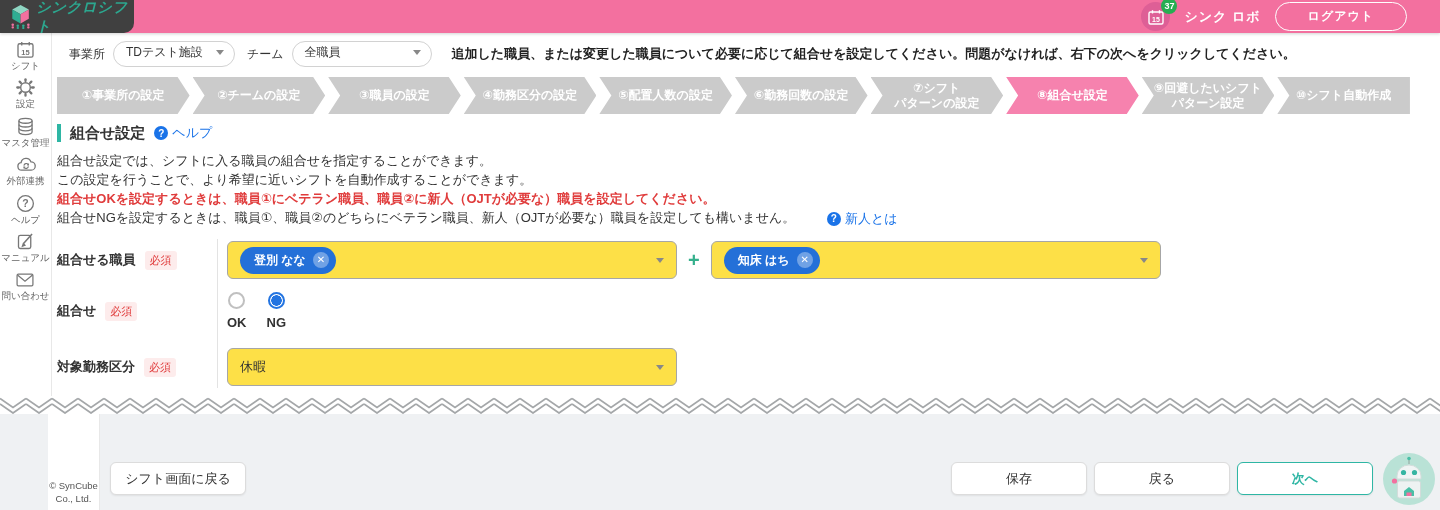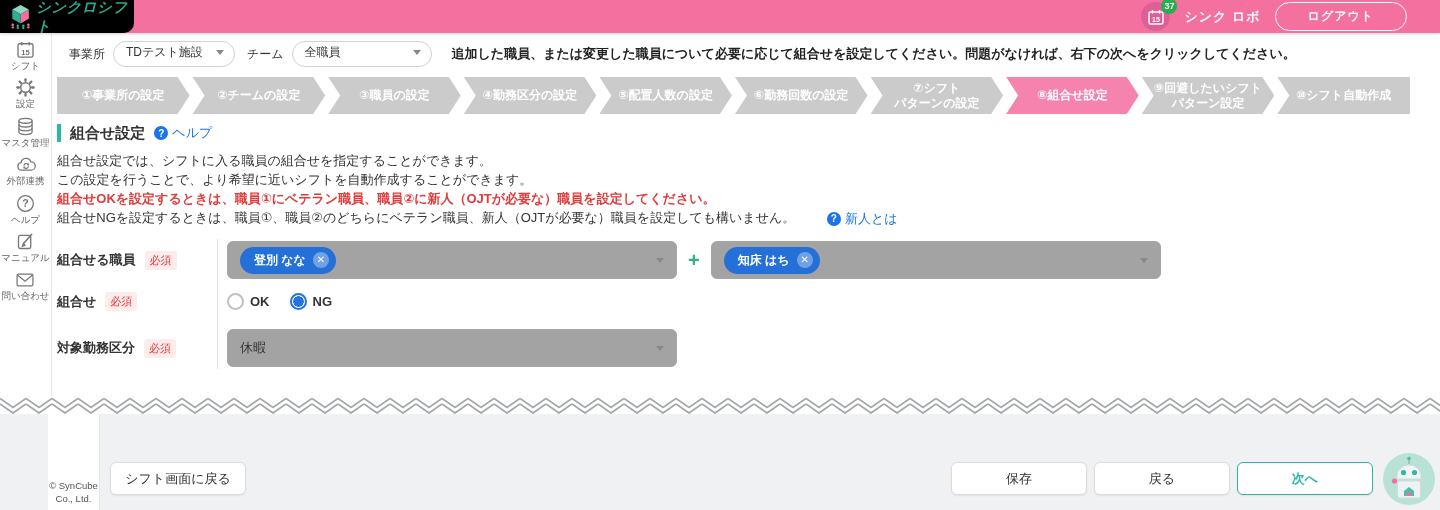--- a/index.html
+++ b/index.html
@@ -2,21 +2,21 @@
 <html><head>
 <meta charset="utf-8">
 <style>
   * { margin:0; padding:0; box-sizing:border-box; }
   html,body { width:1440px; height:510px; overflow:hidden; background:#fff;
               font-family:"Liberation Sans","DejaVu Sans",sans-serif; }
 
   
   .header { height:33px; background:#f3709f; display:flex; align-items:center;
             position:relative; z-index:5; box-shadow:0 1px 3px rgba(0,0,0,.18); }
-  .logo-box { width:134px; height:33px; background:#000000; border-radius:0 0 10px 0;
+  .logo-box { width:134px; height:33px; background:#404040; border-radius:0 0 10px 0;
               display:flex; align-items:center; gap:5px; padding-left:10px; cursor:pointer; }
   .logo-text { color:#2ca78f; font-weight:bold; font-style:italic; font-size:14.5px; letter-spacing:.4px; }
   .header-right { margin-left:auto; display:flex; align-items:center; gap:14px; padding-right:33px; }
   .avatar { width:29px; height:29px; border-radius:50%; background:#de5f96; position:relative;
             display:flex; align-items:center; justify-content:center; cursor:pointer; }
   .avatar-badge { position:absolute; top:-4px; right:-7px; background:#27ae52; color:#fff;
                   font-size:9px; font-weight:bold; width:16px; height:16px; border-radius:50%;
                   display:flex; align-items:center; justify-content:center; }
   .user-name { color:#fff; font-weight:bold; font-size:13px; letter-spacing:1px; }
   .logout-btn { background:transparent; border:1.5px solid #fff; border-radius:16px; color:#fff;
@@ -66,32 +66,32 @@
   .newbie-link { margin-left:28px; }
 
   .form { position:relative; margin-top:13px; }
   .form::before { content:''; position:absolute; left:160px; top:-2px; bottom:-2px; width:1px; background:#e3e3e3; }
   .form-row { display:flex; align-items:center; margin-bottom:13px; }
   .label-cell { width:163px; display:flex; align-items:center; gap:9px; flex:none; }
   .form-label { font-size:13px; font-weight:bold; color:#333; }
   .required { font-size:11px; color:#e03c3c; background:#fdecec; padding:2px 5px; border-radius:3px; }
   .controls-cell { display:flex; align-items:center; margin-left:7px; }
 
-  .select-box { width:450px; height:38px; background:#a3a3a3; border:1px solid #a6a6a6; border-radius:6px;
+  .select-box { width:450px; height:38px; background:#fde047; border:1px solid #a6a6a6; border-radius:6px;
                 display:flex; align-items:center; justify-content:space-between; padding:17px 12px;
                 cursor:pointer; font-size:13px; color:#333; }
   .chip { display:inline-flex; align-items:center; gap:7px; background:#2470d8; color:#fff;
           border-radius:15px; padding:5px 7px 5px 14px; font-size:12px; font-weight:bold; }
   .chip-x { width:16px; height:16px; border-radius:50%; background:rgba(255,255,255,.35); color:#fff;
             font-size:10px; font-weight:bold; display:flex; align-items:center; justify-content:center;
             cursor:pointer; line-height:1; }
   .plus { color:#35b08c; font-size:20px; font-weight:bold; margin:0 11px; }
 
   .radio-row { display:flex; align-items:center; gap:20px; }
-  .radio-opt { display:flex; align-items:center; gap:6px; cursor:pointer; }
+  .radio-opt { display:flex; align-items:center; gap:6px; cursor:pointer;flex-direction:column; }
   .radio { width:17px; height:17px; border-radius:50%; border:2px solid #c0c0c0; background:#fff; flex:none; }
   .radio.checked { border:2px solid #2374e1; background:radial-gradient(circle,#2374e1 0 5px,#fff 5.5px); }
   .radio-label { font-size:13px; font-weight:bold; color:#333; }
 
   
   .zigzag-strip { height:18px; background:#fff; }
 
   
   .footerbar { height:96px; display:flex; background:#eff1f3; }
   .footer-side { width:52px; background:#fff; border-right:1px solid #e8e8e8; display:flex;

